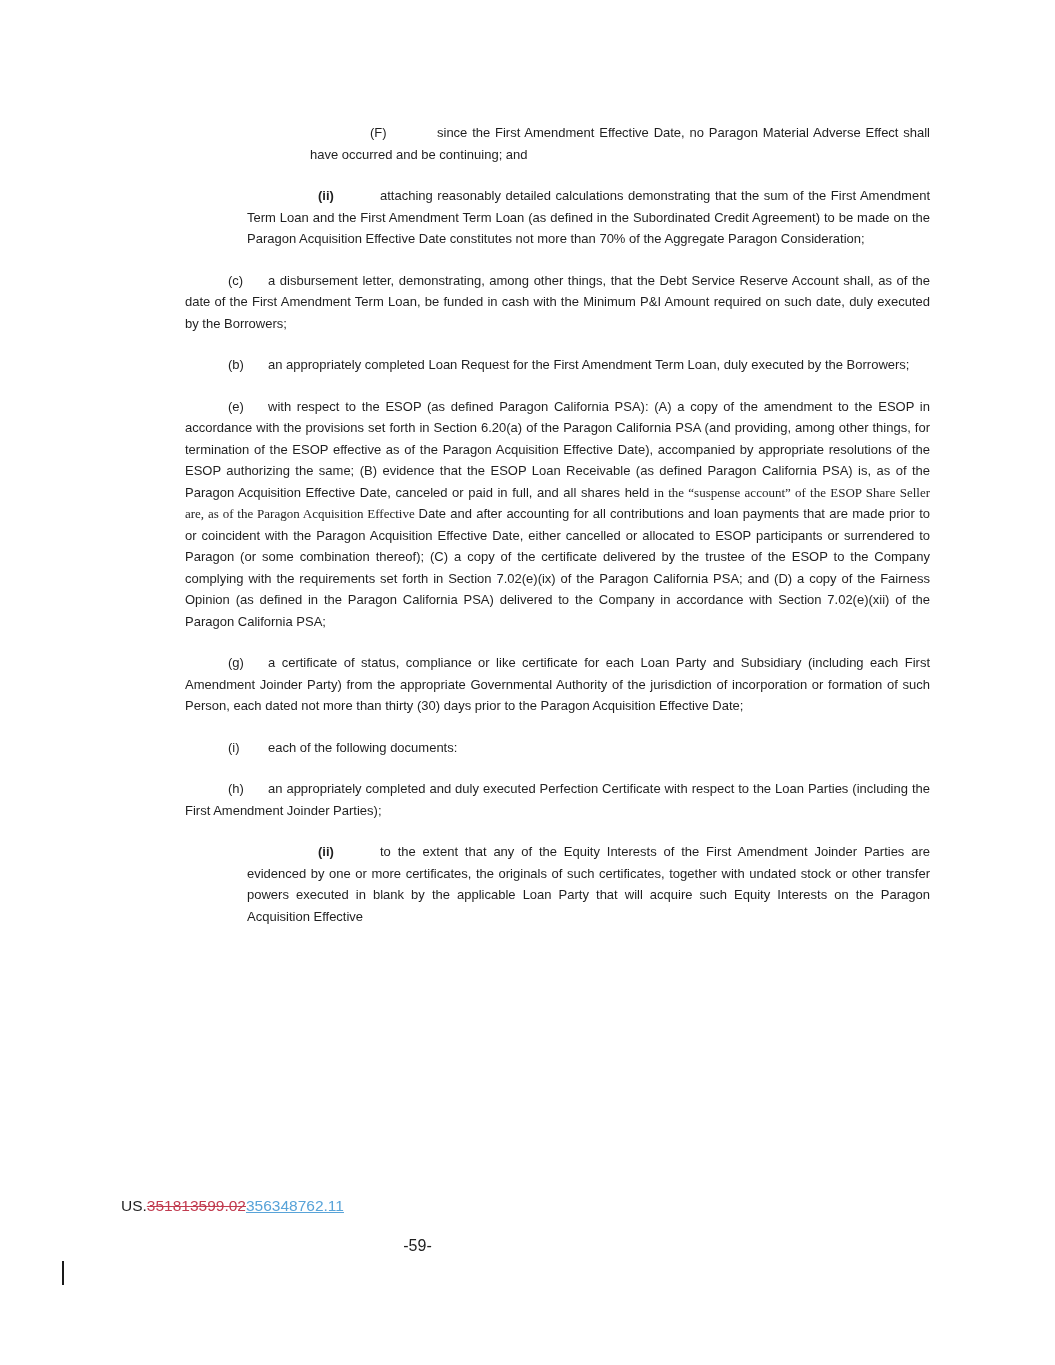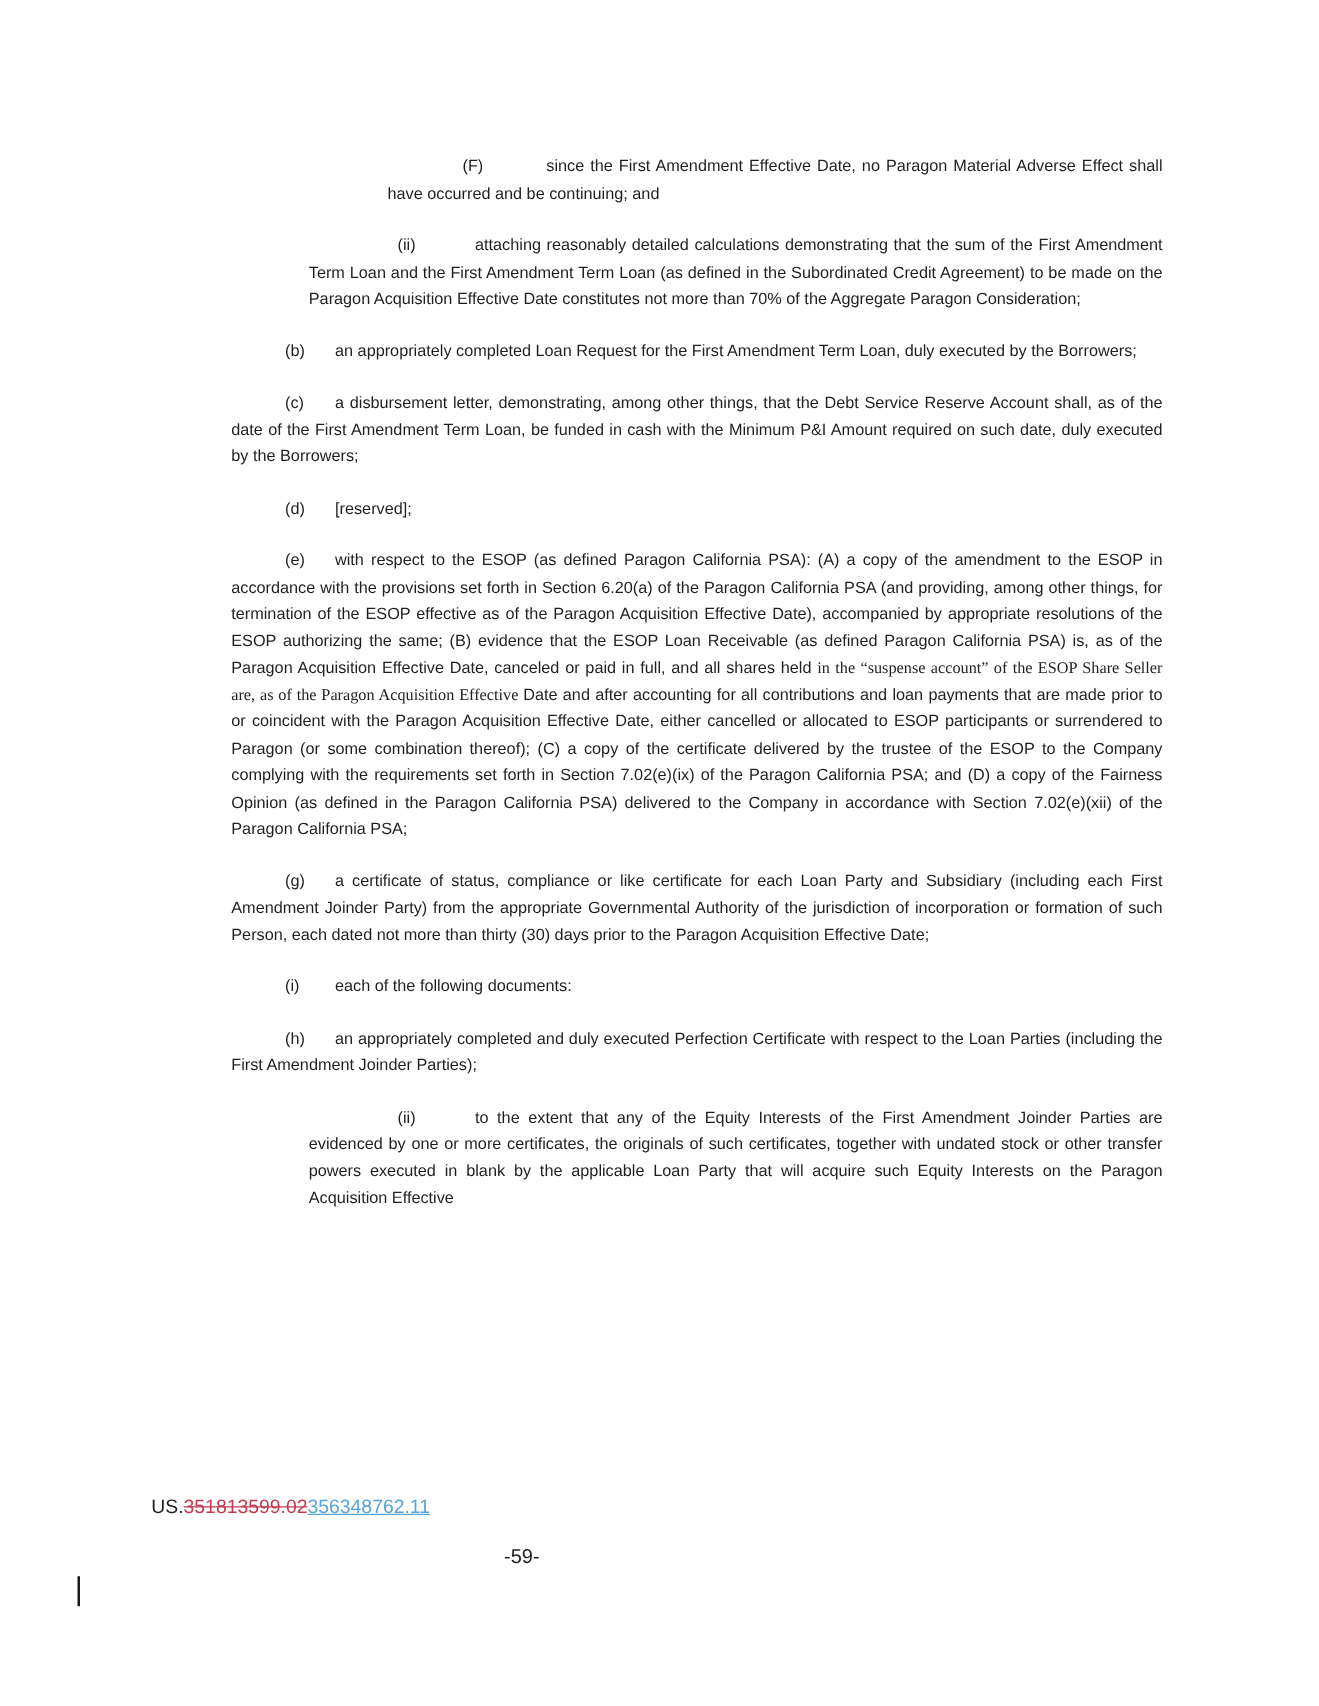--- a/index.html
+++ b/index.html
@@ -21,21 +21,21 @@
   
   p.lvl-main { margin-left:0; }
   p.lvl-sub1 { margin-left:62px; }
   p.lvl-sub2 { margin-left:125px; }
   .ind { display:inline-block; }
   p.lvl-main  .ind { width:43px; }
   p.lvl-sub1  .ind { width:71px; }
   p.lvl-sub2  .ind { width:60px; }
   .lab { display:inline-block; }
   p.lvl-main  .lab { width:40px; }
-  p.lvl-sub1  .lab { width:62px; }
+  p.lvl-sub1  .lab { width:62px;font-weight:bold; }
   p.lvl-sub2  .lab { width:67px; }
   .serif { font-family:"Liberation Serif", serif; }
   
   .page-num {
     position:absolute; left:0; top:1236px; width:835px;
     text-align:center; font-size:16px; line-height:20px;
   }
   .doc-id {
     position:absolute; left:121px; top:1196px;
     font-size:15.5px; line-height:20px; white-space:nowrap;
@@ -51,25 +51,24 @@
 <body>
 
 <div class="page">
 
   <div class="content">
 
     <p class="lvl-sub2"><span class="ind"></span><span class="lab">(F)</span><span>since the First Amendment Effective Date, no Paragon Material Adverse Effect shall have occurred and be continuing; and</span></p>
 
     <p class="lvl-sub1"><span class="ind"></span><span class="lab">(ii)</span><span>attaching reasonably detailed calculations demonstrating that the sum of the First Amendment Term Loan and the First Amendment Term Loan (as defined in the Subordinated Credit Agreement) to be made on the Paragon Acquisition Effective Date constitutes not more than 70% of the Aggregate Paragon Consideration;</span></p>
 
+    <p class="lvl-main"><span class="ind"></span><span class="lab">(c)</span><span>a disbursement letter, demonstrating, among other things, that the Debt Service Reserve Account shall, as of the date of the First Amendment Term Loan, be funded in cash with the Minimum P&amp;I Amount required on such date, duly executed by the Borrowers;</span></p>
+
     <p class="lvl-main"><span class="ind"></span><span class="lab">(b)</span><span>an appropriately completed Loan Request for the First Amendment Term Loan, duly executed by the Borrowers;</span></p>
 
-    <p class="lvl-main"><span class="ind"></span><span class="lab">(c)</span><span>a disbursement letter, demonstrating, among other things, that the Debt Service Reserve Account shall, as of the date of the First Amendment Term Loan, be funded in cash with the Minimum P&amp;I Amount required on such date, duly executed by the Borrowers;</span></p>
-
-    <p class="lvl-main"><span class="ind"></span><span class="lab">(d)</span><span>[reserved];</span></p>
 
     <p class="lvl-main"><span class="ind"></span><span class="lab">(e)</span><span>with respect to the ESOP (as defined Paragon California PSA): (A) a copy of the amendment to the ESOP in accordance with the provisions set forth in Section 6.20(a) of the Paragon California PSA (and providing, among other things, for termination of the ESOP effective as of the Paragon Acquisition Effective Date), accompanied by appropriate resolutions of the ESOP authorizing the same; (B) evidence that the ESOP Loan Receivable (as defined Paragon California PSA) is, as of the Paragon Acquisition Effective Date, canceled or paid in full, and all shares held </span><span class="serif">in the “suspense account” of the ESOP Share Seller are, as of the Paragon Acquisition Effective </span><span>Date and after accounting for all contributions and loan payments that are made prior to or coincident with the Paragon Acquisition Effective Date, either cancelled or allocated to ESOP participants or surrendered to Paragon (or some combination thereof); (C) a copy of the certificate delivered by the trustee of the ESOP to the Company complying with the requirements set forth in Section 7.02(e)(ix) of the Paragon California PSA; and (D) a copy of the Fairness Opinion (as defined in the Paragon California PSA) delivered to the Company in accordance with Section 7.02(e)(xii) of the Paragon California PSA;</span></p>
 
 
     <p class="lvl-main"><span class="ind"></span><span class="lab">(g)</span><span>a certificate of status, compliance or like certificate for each Loan Party and Subsidiary (including each First Amendment Joinder Party) from the appropriate Governmental Authority of the jurisdiction of incorporation or formation of such Person, each dated not more than thirty (30) days prior to the Paragon Acquisition Effective Date;</span></p>
 
     <p class="lvl-main"><span class="ind"></span><span class="lab">(i)</span><span>each of the following documents:</span></p>
 
     <p class="lvl-main"><span class="ind"></span><span class="lab">(h)</span><span>an appropriately completed and duly executed Perfection Certificate with respect to the Loan Parties (including the First Amendment Joinder Parties);</span></p>
 

